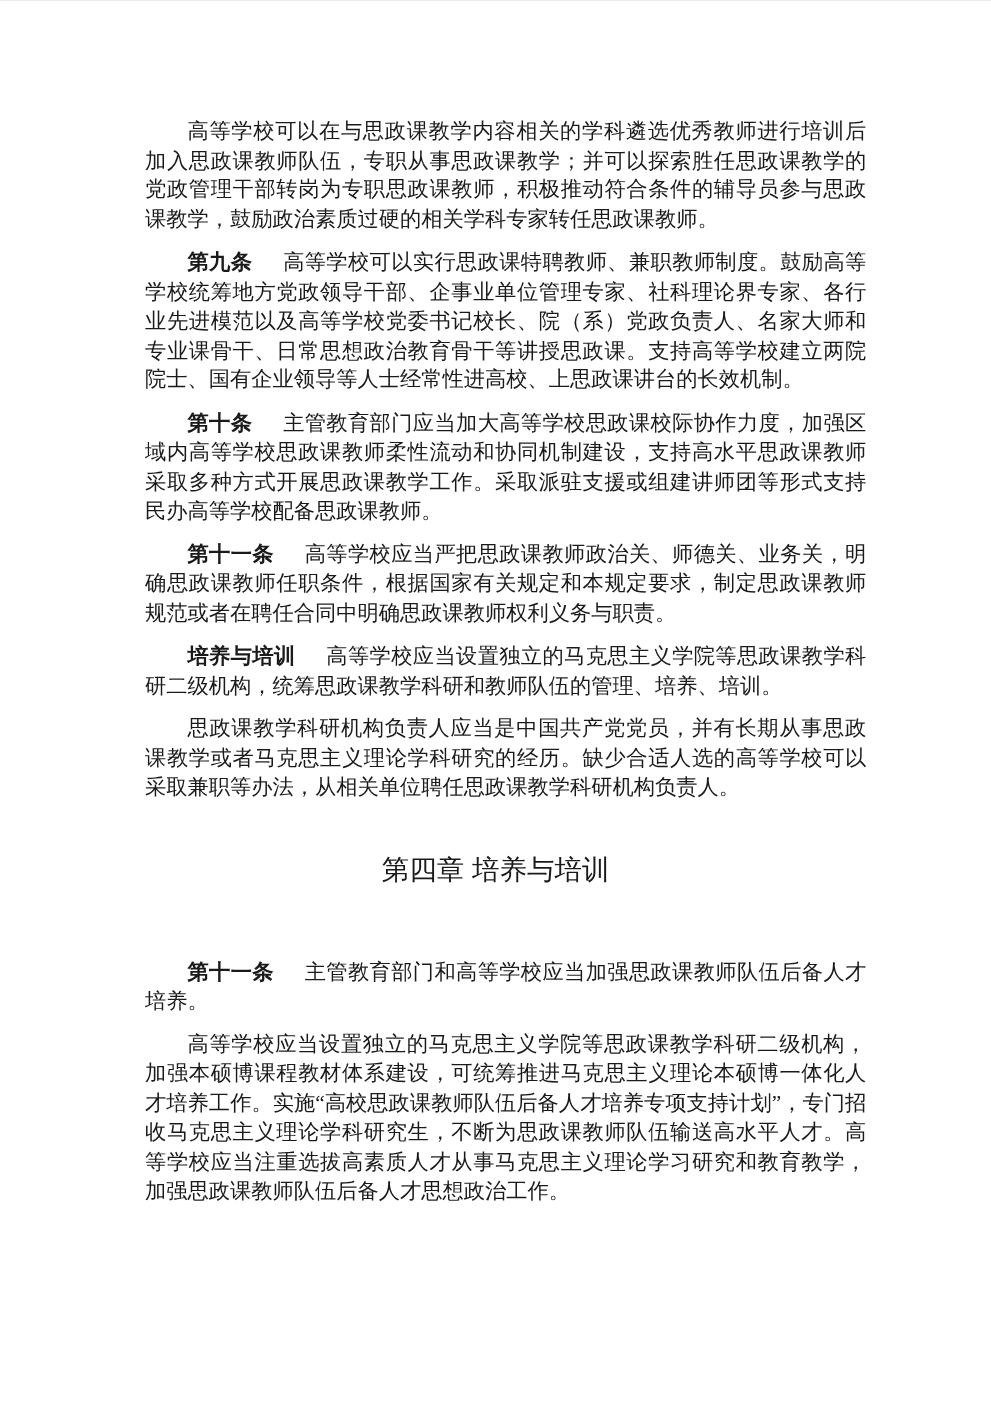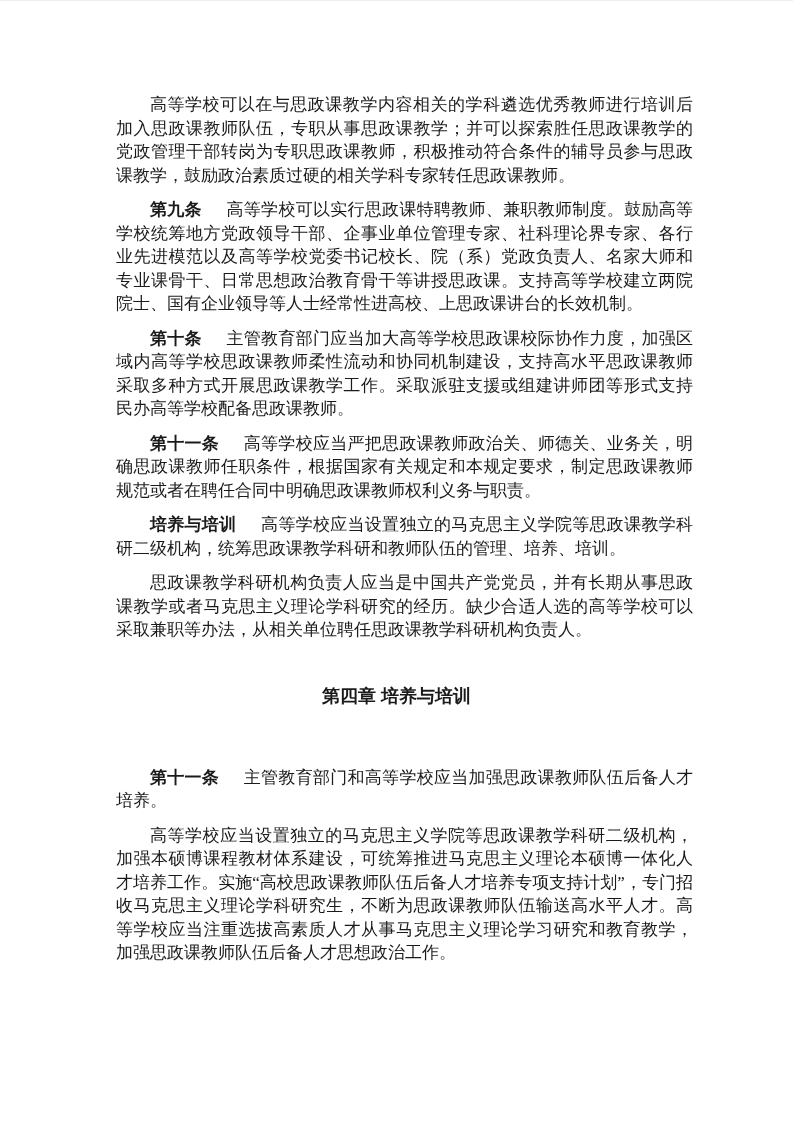--- a/index.html
+++ b/index.html
@@ -32,23 +32,23 @@
     text-indent: 2em;
     font-family: "Liberation Serif", "DejaVu Serif", serif;
   }
   p.para .label {
     font-weight: bold;
     font-family: Liberation Sans, sans-serif;
     margin-right: 1.45em;
   }
   h2.chapter {
     margin: 42px 0 58px 0;
-    font-size: 18px;
+    font-size: 22px;
     line-height: 24px;
-    font-weight: bold;
+    font-weight: normal;
     color: #1a1a1a;
     text-align: center;
     text-indent: 0;
     font-family: "Liberation Sans", "DejaVu Sans", sans-serif;
   }
 </style>
 </head>
 <body>
 
 <div class="page-content" id="page-content">

